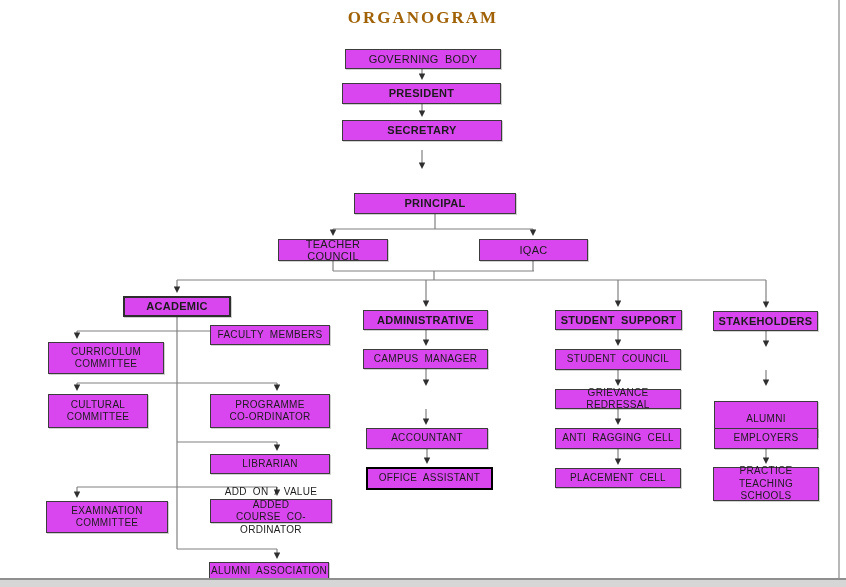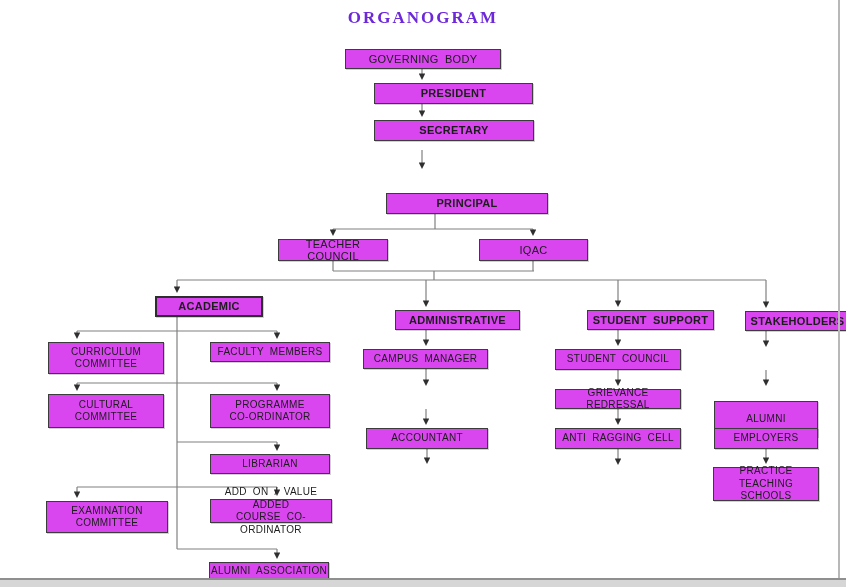--- a/index.html
+++ b/index.html
@@ -24,38 +24,38 @@
     background:#d946ef;
     border:1px solid #3c3c3c;
     box-shadow:1px 1px 0 rgba(0,0,0,0.18);
     display:flex;align-items:center;justify-content:center;
     text-align:center;
     font-size:10px;line-height:12.5px;
     letter-spacing:0.3px;word-spacing:3px;
     white-space:pre-line;
   }
   .node.lg{font-size:11px;}
-  .node.bold{font-weight:700;margin-left:32px;}
+  .node.bold{font-weight:700;}
   .node.thick{border-width:2px;border-color:#2e2e2e;}
   .node.thick-black{border-width:2px;border-color:#000000;box-shadow:none;}
   .right-border{
     position:absolute;top:0;right:6px;width:2px;height:579px;
     background:#b8b8b8;
   }
   .bottom-bar{
     position:absolute;left:0;bottom:0;width:846px;height:9px;
     background:#d6d6d6;border-top:2px solid #8f8f8f;box-sizing:border-box;
   }
 </style>
 </head>
 <body>
 
 <div class="page">
 
-  <div class="title" style="color:#6d28d9;">ORGANOGRAM</div>
+  <div class="title" style="color:#a16207;">ORGANOGRAM</div>
 
   <svg class="connectors" width="846" height="587" viewBox="0 0 846 587">
     <defs>
       <marker id="arw" viewBox="0 0 10 10" refX="7" refY="5" markerWidth="5.5" markerHeight="5.5" orient="auto">
         <path d="M0 0 L10 5 L0 10 z" fill="#2f2f2f"></path>
       </marker>
     </defs>
     <g stroke="#808080" stroke-width="1.2" fill="none">
 
       <path d="M435 214 V229"></path>
@@ -111,38 +111,40 @@
   <div class="node lg" style="left:479px;top:239px;width:109px;height:22px">IQAC</div>
   <div class="node lg" style="left:278px;top:239px;width:110px;height:22px">TEACHER COUNCIL</div>
 
   <div class="node lg bold thick" style="left:123px;top:296px;width:108px;height:21px">ACADEMIC</div>
   <div class="node lg bold" style="left:363px;top:310px;width:125px;height:20px">ADMINISTRATIVE</div>
   <div class="node lg bold" style="left:555px;top:310px;width:127px;height:20px">STUDENT SUPPORT</div>
   <div class="node lg bold" style="left:713px;top:311px;width:105px;height:20px">STAKEHOLDERS</div>
 
   <div class="node" style="left:48px;top:342px;width:116px;height:32px">CURRICULUM
 COMMITTEE</div>
-  <div class="node" style="left:210px;top:342px;width:120px;height:20px">FACULTY MEMBERS</div>
-  <div class="node" style="left:48px;top:394px;width:116px;height:34px">CULTURAL
+  <div class="node" style="left:210px;top:325px;width:120px;height:20px">FACULTY MEMBERS</div>
+  <div class="node" style="left:48px;top:394px;width:100px;height:34px">CULTURAL
 COMMITTEE</div>
   <div class="node" style="left:210px;top:394px;width:120px;height:34px">PROGRAMME
 CO-ORDINATOR</div>
   <div class="node" style="left:210px;top:454px;width:120px;height:20px">LIBRARIAN</div>
   <div class="node" style="left:46px;top:501px;width:122px;height:32px">EXAMINATION
 COMMITTEE</div>
   <div class="node" style="left:210px;top:499px;width:122px;height:24px">ADD ON / VALUE ADDED
 COURSE CO-ORDINATOR</div>
   <div class="node" style="left:209px;top:562px;width:120px;height:19px">ALUMNI ASSOCIATION</div>
 
   <div class="node" style="left:363px;top:349px;width:125px;height:20px">CAMPUS MANAGER</div>
   <div class="node" style="left:366px;top:428px;width:122px;height:21px">ACCOUNTANT</div>
+  <div class="node thick-black" style="left:366px;top:467px;width:127px;height:23px">OFFICE ASSISTANT</div>
 
   <div class="node" style="left:555px;top:349px;width:126px;height:21px">STUDENT COUNCIL</div>
   <div class="node" style="left:555px;top:389px;width:126px;height:20px">GRIEVANCE REDRESSAL</div>
   <div class="node" style="left:555px;top:428px;width:126px;height:21px">ANTI RAGGING CELL</div>
+  <div class="node" style="left:555px;top:468px;width:126px;height:20px">PLACEMENT CELL</div>
 
   <div class="node" style="left:714px;top:401px;width:104px;height:36px">ALUMNI</div>
   <div class="node" style="left:714px;top:428px;width:104px;height:21px">EMPLOYERS</div>
   <div class="node" style="left:713px;top:467px;width:106px;height:34px">PRACTICE TEACHING
 SCHOOLS</div>
 
   <div class="right-border"></div>
   <div class="bottom-bar"></div>
 
 </div>

